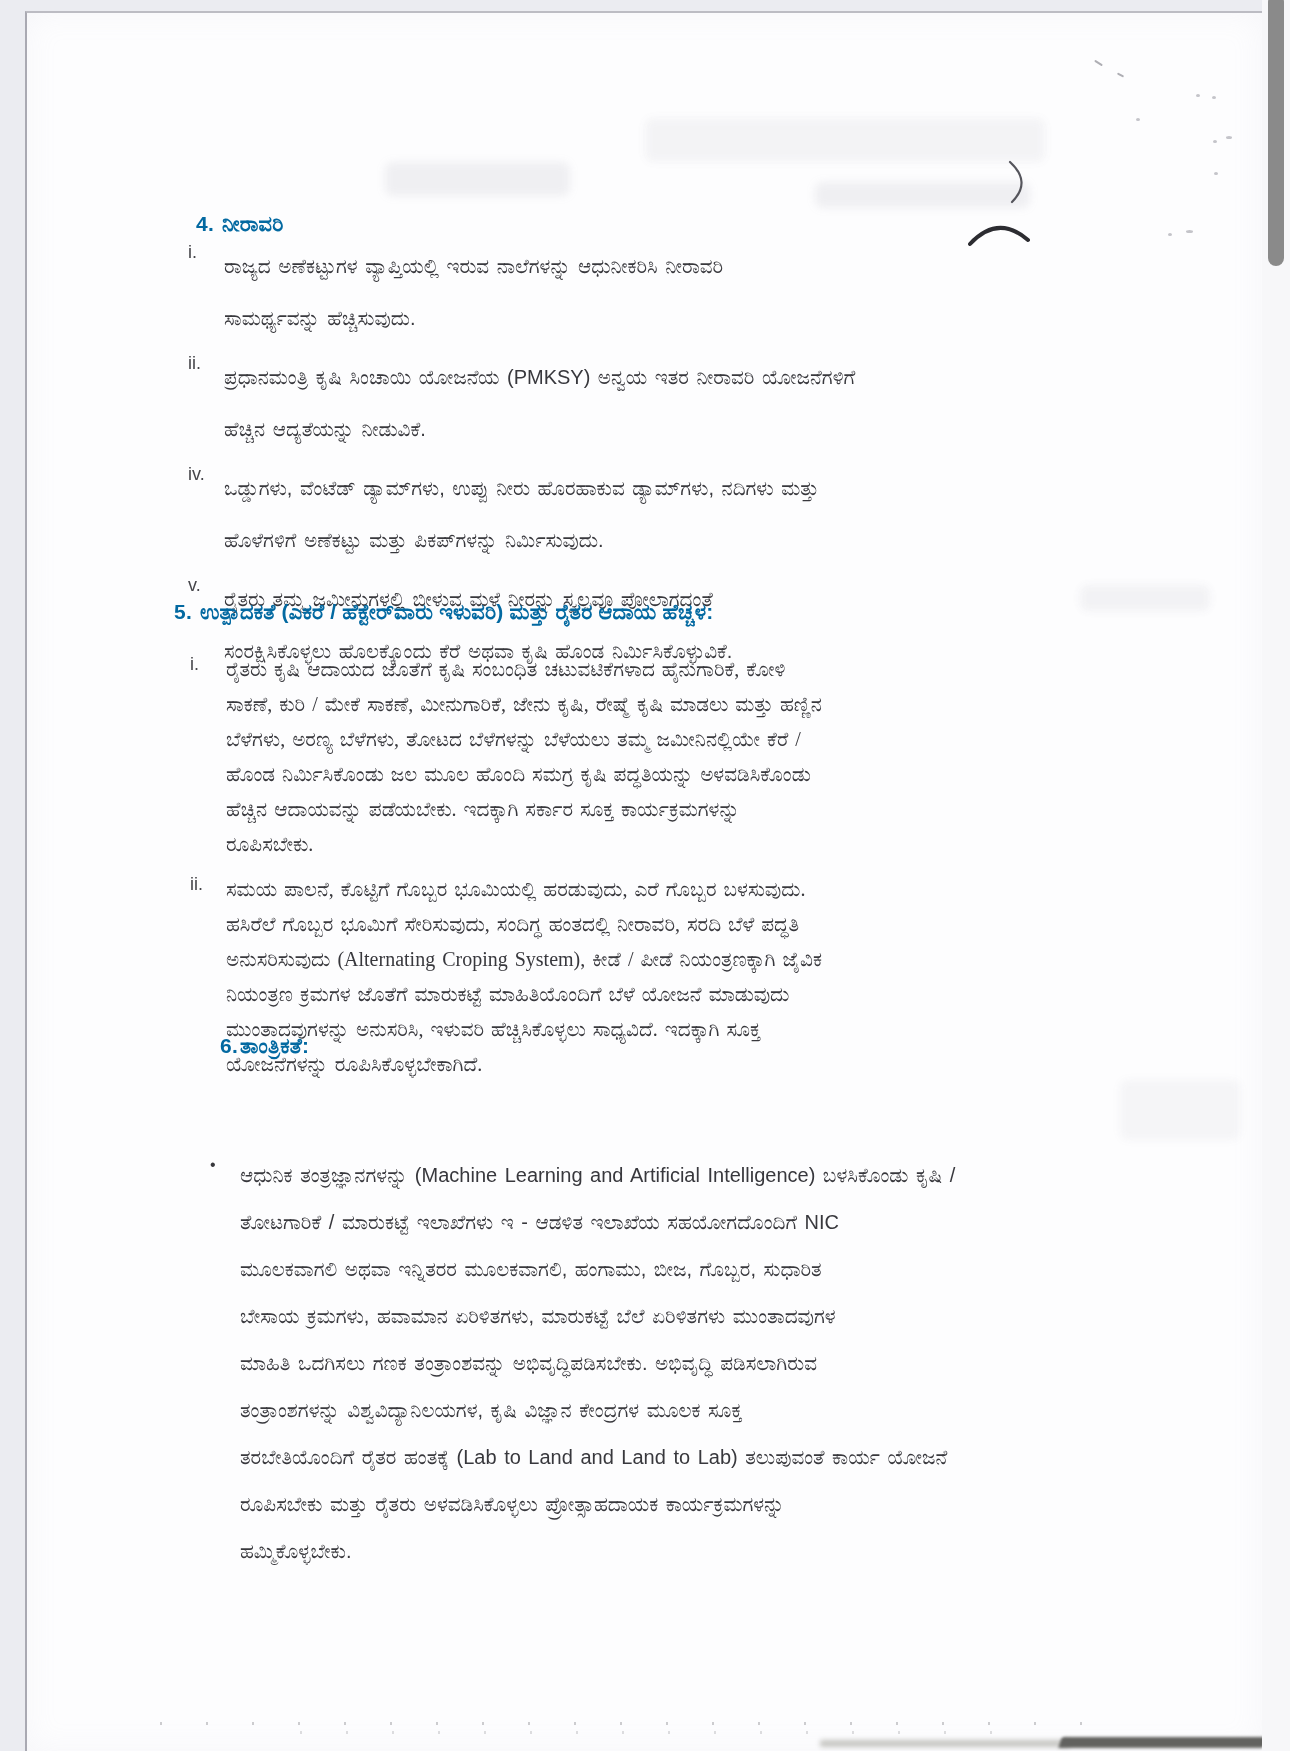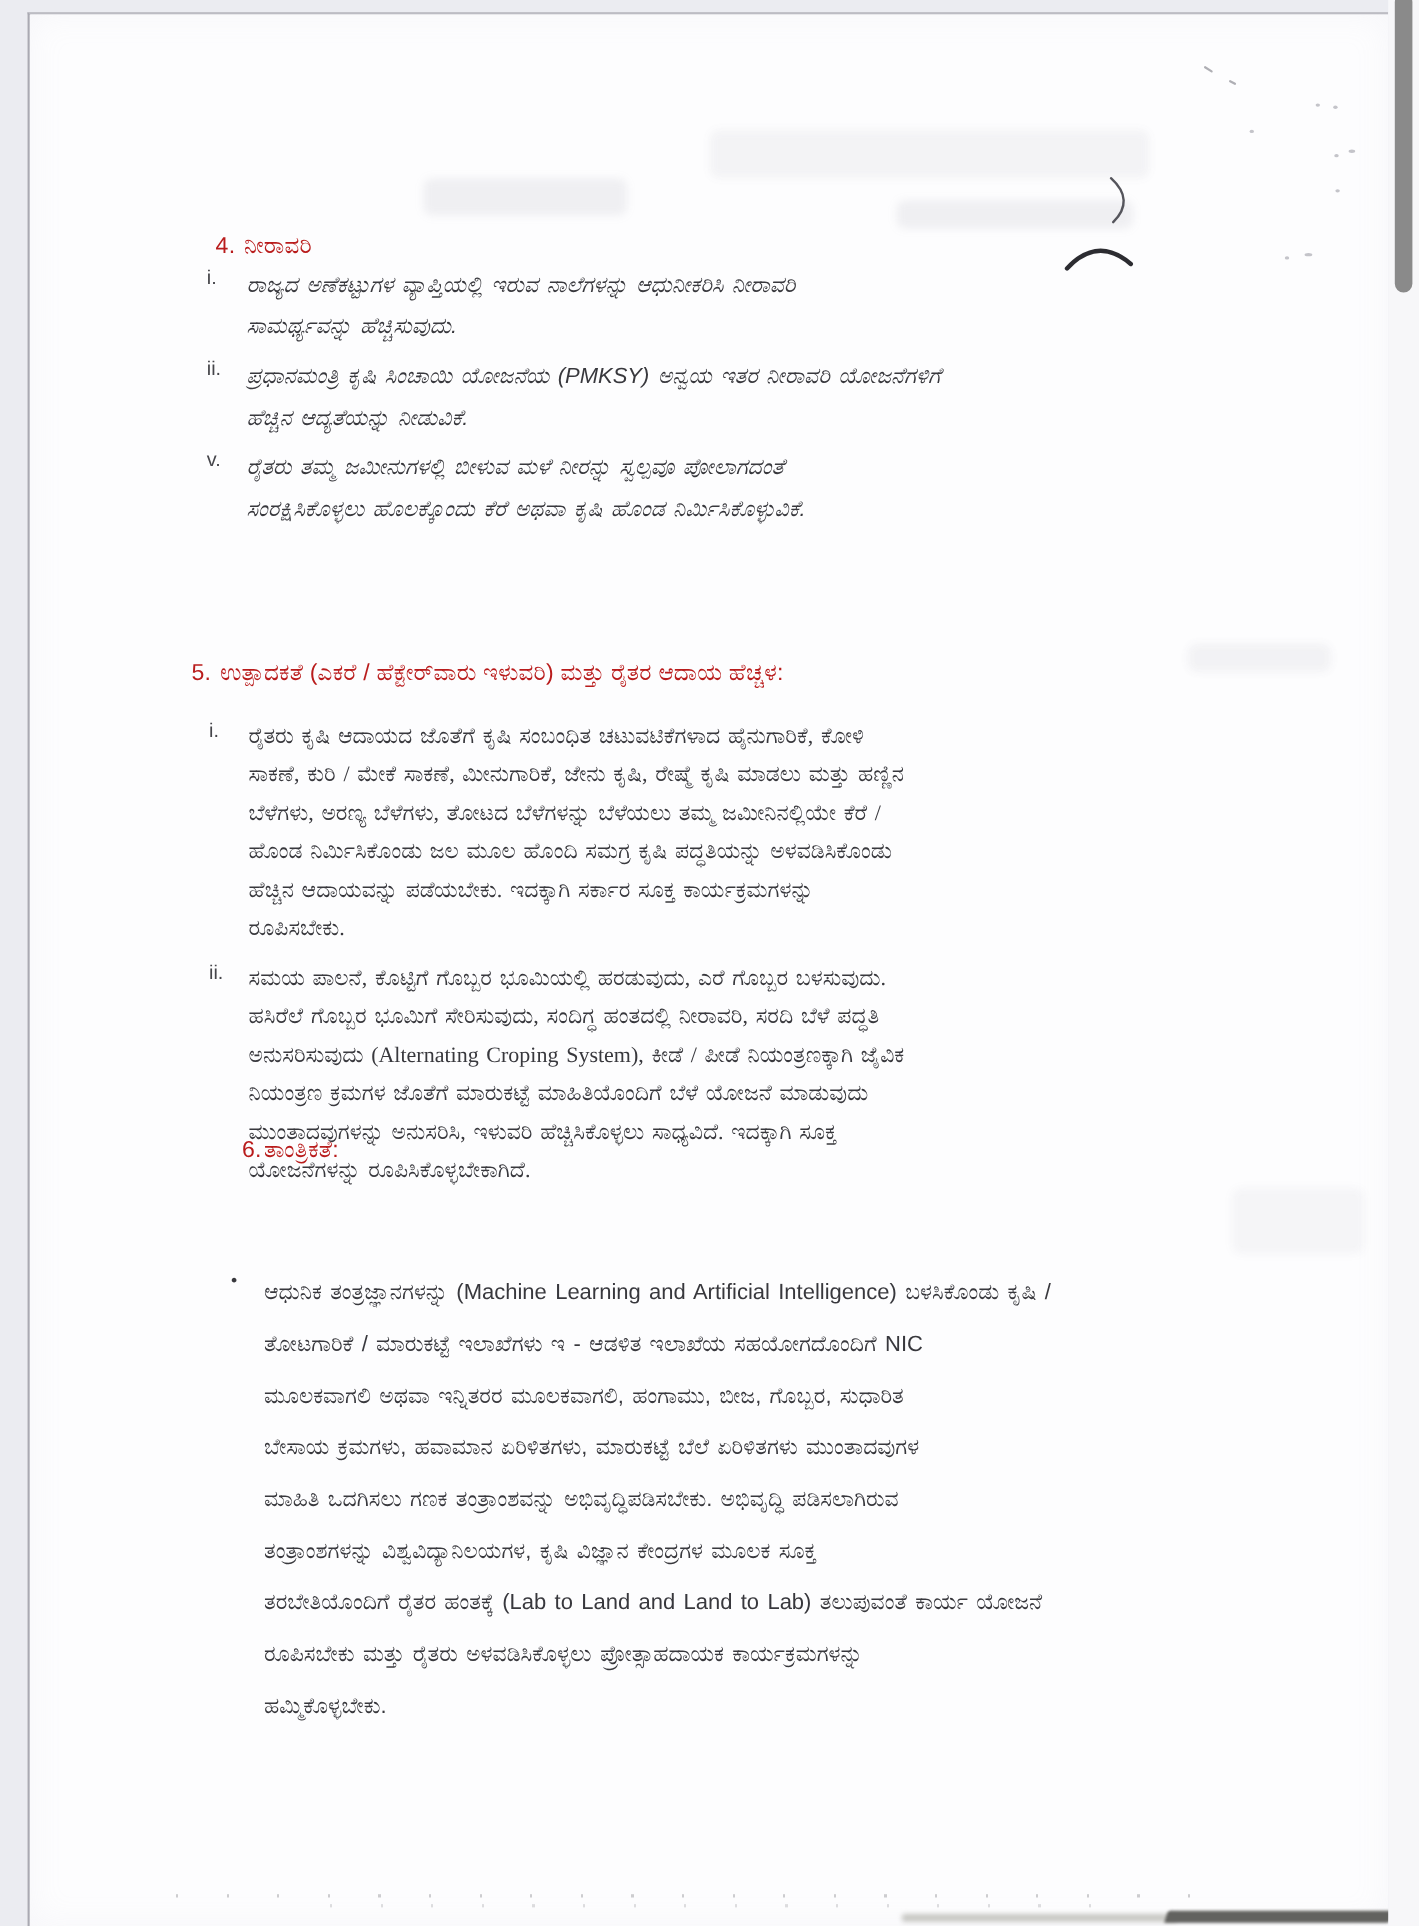--- a/index.html
+++ b/index.html
@@ -19,36 +19,36 @@
   .right-gutter{
     position:absolute;right:0;top:0;width:28px;height:100%;
     background:#f7f7f9;
   }
   .scroll-thumb{
     position:absolute;right:6px;top:-6px;width:16px;height:272px;
     background:#8a8a8a;border-radius:9px;
   }
   
   .sec-heading{
-    position:absolute;color:#b91c1c;font-weight:normal;
+    position:absolute;color:#0369a1;font-weight:bold;
     font-size:21px;letter-spacing:0.2px;white-space:nowrap;
   }
   .sec-num{margin-right:8px;}
   .sec-num.tight{margin-right:2px;}
   .list{position:absolute;color:#38383d;font-size:20px;}
   .item{display:flex;align-items:flex-start;}
   .list-4 .item{margin-bottom:7px;}
   .list-5 .item{margin-bottom:10px;}
   .num{
     flex:0 0 36px;color:#45454a;font-size:18px;padding-top:2px;
   }
   .lines{
     white-space:pre-line;width:818px;word-spacing:2px;
   }
-  .list-4 .lines{line-height:38px;font-style:italic;}
+  .list-4 .lines{line-height:52px;}
   .list-5 .lines{line-height:35px;font-family:Liberation Serif, serif;}
   .list-6 .lines{line-height:47px;width:812px;}
   .bullet{flex:0 0 30px;font-size:16px;padding-top:4px;color:#38383d;}
   
   .smudge{
     position:absolute;background:rgba(120,122,138,0.10);
     filter:blur(4px);border-radius:8px;
   }
   .speck{
     position:absolute;width:4px;height:3px;border-radius:50%;
@@ -108,20 +108,25 @@
     <span class="num">i.</span>
     <div class="lines">ರಾಜ್ಯದ ಅಣೆಕಟ್ಟುಗಳ ವ್ಯಾಪ್ತಿಯಲ್ಲಿ ಇರುವ ನಾಲೆಗಳನ್ನು ಆಧುನೀಕರಿಸಿ ನೀರಾವರಿ
 ಸಾಮರ್ಥ್ಯವನ್ನು ಹೆಚ್ಚಿಸುವುದು.</div>
   </div>
   <div class="item">
     <span class="num">ii.</span>
     <div class="lines">ಪ್ರಧಾನಮಂತ್ರಿ ಕೃಷಿ ಸಿಂಚಾಯಿ ಯೋಜನೆಯ (PMKSY) ಅನ್ವಯ ಇತರ ನೀರಾವರಿ ಯೋಜನೆಗಳಿಗೆ
 ಹೆಚ್ಚಿನ ಆದ್ಯತೆಯನ್ನು ನೀಡುವಿಕೆ.</div>
   </div>
   <div class="item">
+    <span class="num">iv.</span>
+    <div class="lines">ಒಡ್ಡುಗಳು, ವೆಂಟೆಡ್ ಡ್ಯಾಮ್‌ಗಳು, ಉಪ್ಪು ನೀರು ಹೊರಹಾಕುವ ಡ್ಯಾಮ್‌ಗಳು, ನದಿಗಳು ಮತ್ತು
+ಹೊಳೆಗಳಿಗೆ ಅಣೆಕಟ್ಟು ಮತ್ತು ಪಿಕಪ್‌ಗಳನ್ನು ನಿರ್ಮಿಸುವುದು.</div>
+  </div>
+  <div class="item">
     <span class="num">v.</span>
     <div class="lines">ರೈತರು ತಮ್ಮ ಜಮೀನುಗಳಲ್ಲಿ ಬೀಳುವ ಮಳೆ ನೀರನ್ನು ಸ್ವಲ್ಪವೂ ಪೋಲಾಗದಂತೆ
 ಸಂರಕ್ಷಿಸಿಕೊಳ್ಳಲು ಹೊಲಕ್ಕೊಂದು ಕೆರೆ ಅಥವಾ ಕೃಷಿ ಹೊಂಡ ನಿರ್ಮಿಸಿಕೊಳ್ಳುವಿಕೆ.</div>
   </div>
 </div>
 
 <div class="sec-heading" style="left:174px;top:600px;">
   <span class="sec-num">5.</span><span>ಉತ್ಪಾದಕತೆ (ಎಕರೆ / ಹೆಕ್ಟೇರ್‌ವಾರು ಇಳುವರಿ) ಮತ್ತು ರೈತರ ಆದಾಯ ಹೆಚ್ಚಳ:</span>
 </div>
 

